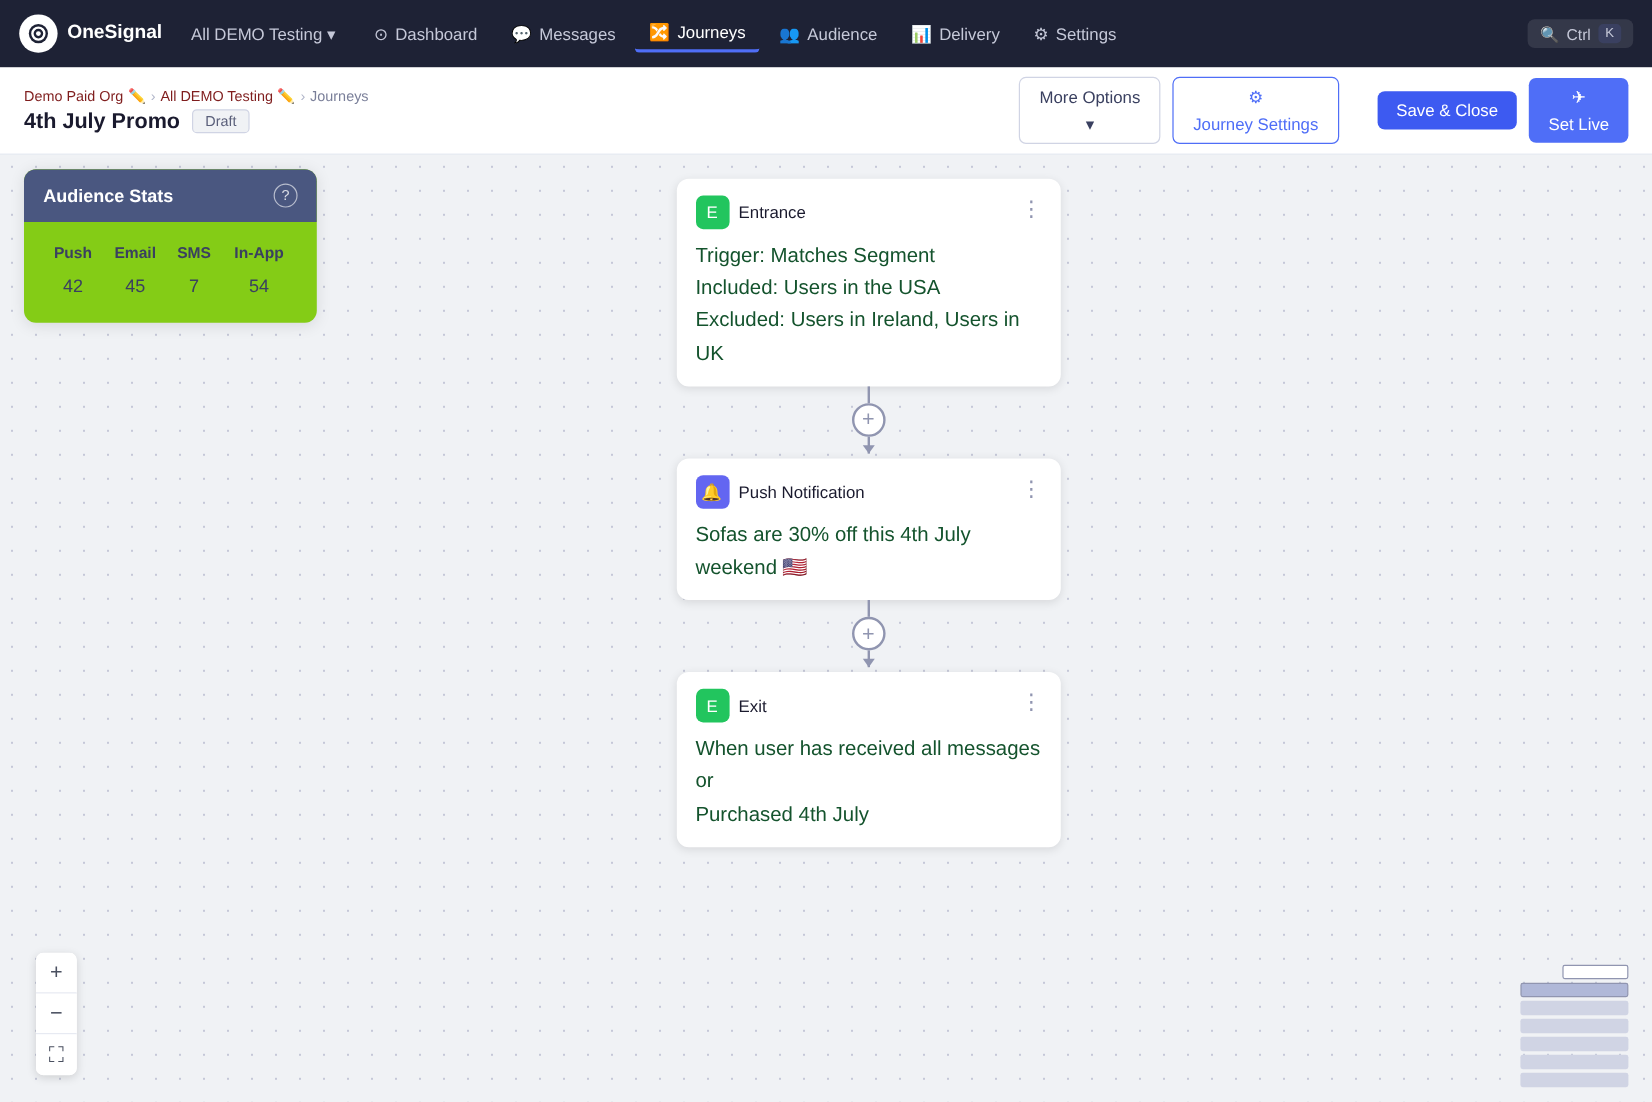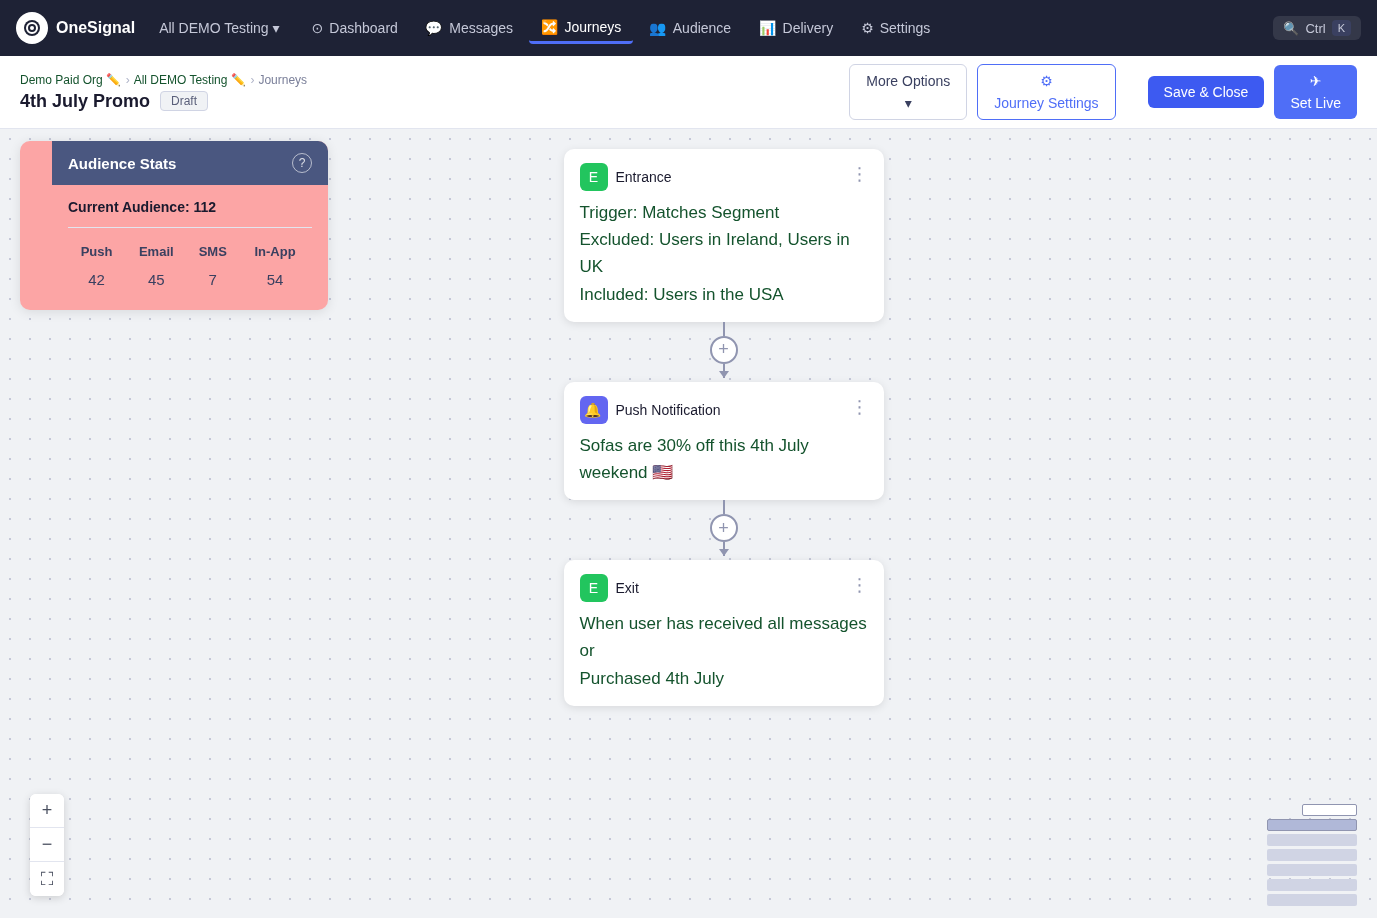--- a/index.html
+++ b/index.html
@@ -59,21 +59,21 @@
       border-bottom: 1px solid #e2e5ef;
       padding: 8px 20px;
       display: flex;
       align-items: center;
       justify-content: space-between;
     }
     .breadcrumb {
       font-size: 12px; color: #7a7f99;
       display: flex; align-items: center; gap: 4px;
     }
-    .breadcrumb a { color: #14532d; text-decoration: none; }
+    .breadcrumb a { color: #7f1d1d; text-decoration: none; }
     .breadcrumb .sep { color: #b0b5c9; }
     .page-title-row {
       display: flex; align-items: center; gap: 10px; margin-top: 4px;
     }
     .page-title { font-size: 18px; font-weight: 600; color: #1a1a2e; }
     .draft-badge {
       background: #f0f2f5; border: 1px solid #d0d4e4;
       border-radius: 4px; padding: 2px 10px;
       font-size: 12px; color: #5a5f7a;
     }
@@ -108,26 +108,25 @@
     }
     .canvas-dots {
       position: absolute; inset: 0;
       background-image: radial-gradient(circle, #c5c8d8 1px, transparent 1px);
       background-size: 20px 20px;
     }
 
     
     .audience-stats {
       position: absolute; top: 12px; left: 20px;
-      background: #fca5a5;
+      background: #84cc16;
       border-radius: 10px;
       box-shadow: 0 2px 12px rgba(0,0,0,0.1);
-      width: 308px;
+      width: 244px;
       overflow: hidden;
-      padding-left: 32px;
     }
     .stats-header {
       background: #4a5780;
       padding: 12px 16px;
       display: flex; align-items: center; justify-content: space-between;
       color: #fff;
     }
     .stats-header-title { font-size: 15px; font-weight: 600; }
     .stats-help {
       width: 20px; height: 20px; border-radius: 50%;
@@ -345,24 +344,20 @@
   <div class="canvas-dots"></div>
 
   <div class="audience-stats">
     <div class="stats-header">
       <span class="stats-header-title">Audience Stats</span>
       <div class="stats-help">
         <span>?</span>
       </div>
     </div>
     <div class="stats-body">
-      <div class="current-audience">
-        <span>Current Audience:</span>
-        <span>112</span>
-      </div>
       <table class="stats-table">
         <thead>
           <tr>
             <th>Push</th>
             <th>Email</th>
             <th>SMS</th>
             <th>In-App</th>
           </tr>
         </thead>
         <tbody>
@@ -380,22 +375,22 @@
   <div class="journey-flow">
 
     <div class="flow-node">
       <div class="node-header">
         <div class="node-icon node-icon-entrance">
           <span>E</span>
         </div>
         <span class="node-title">Entrance</span>
       </div>
       <div class="node-text">Trigger: Matches Segment</div>
+      <div class="node-text">Included: Users in the USA</div>
       <div class="node-text">Excluded: Users in Ireland, Users in UK</div>
-      <div class="node-text">Included: Users in the USA</div>
       <div class="node-menu">⋮</div>
     </div>
 
     <div class="flow-connector">
       <div class="connector-line-top"></div>
       <div class="connector-plus">+</div>
       <div class="connector-arrow"></div>
     </div>
 
     <div class="flow-node">

